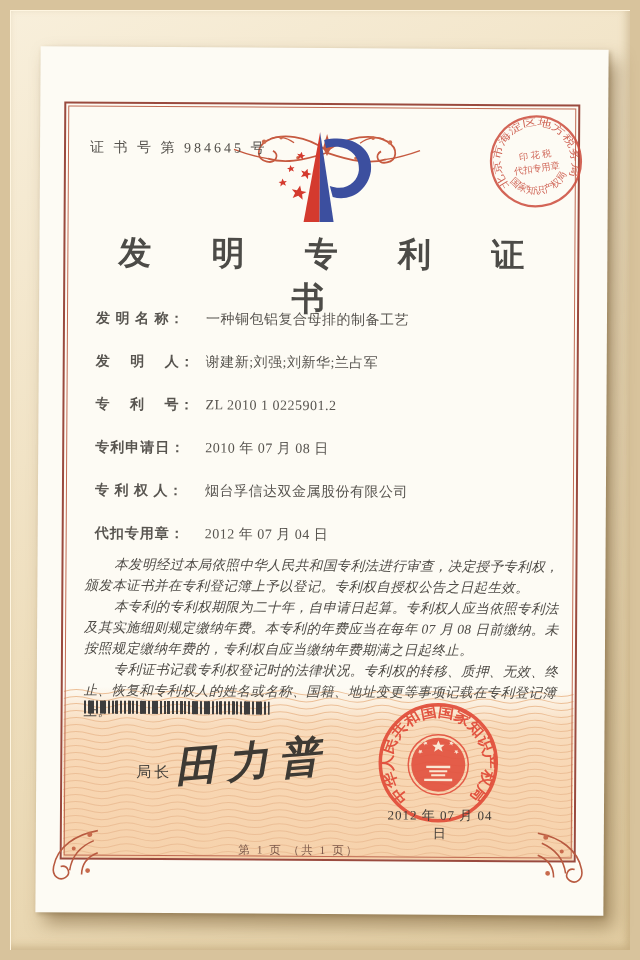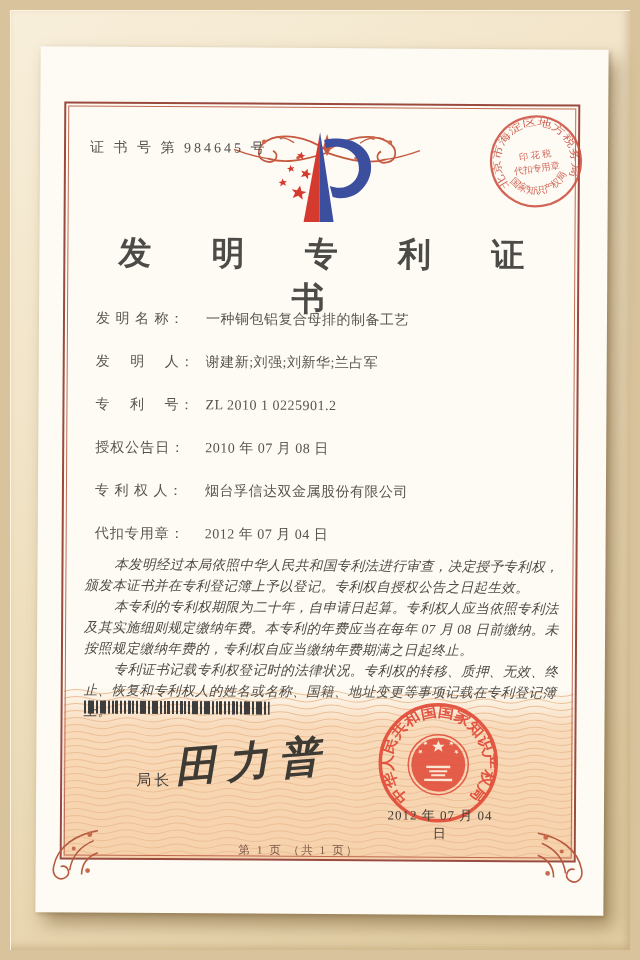--- a/index.html
+++ b/index.html
@@ -27,30 +27,30 @@
   .fc-left{left:8px;top:780px;}
   .fc-right{left:498px;top:780px;transform:scaleX(-1);}
   
   .cert-no{position:absolute;left:50px;top:92px;z-index:4;font-size:14px;letter-spacing:3px;color:#56534e;}
   .logo{position:absolute;left:210px;top:78px;width:144px;height:104px;z-index:4;}
   .tax-stamp{position:absolute;left:448px;top:64px;width:96px;height:96px;z-index:5;transform:rotate(-8deg);opacity:.85;}
   .title{position:absolute;left:24px;top:184px;width:516px;z-index:4;text-align:center;
     font-size:33px;font-weight:600;letter-spacing:26px;text-indent:26px;color:#4c4b47;}
   .fields{position:absolute;left:57px;top:263px;width:470px;z-index:4;font-size:14px;color:#57544f;}
   .field-row{height:14px;margin-bottom:29px;white-space:nowrap;}
-  .field-label{letter-spacing:1px;display:inline-block;min-width:110px;}
+  .field-label{letter-spacing:1px;display:inline-block;min-width:110px;font-weight:bold;}
   .field-value{letter-spacing:.5px;}
   .body-text{position:absolute;left:47px;top:507px;width:476px;z-index:4;
     font-size:13.5px;line-height:21px;letter-spacing:.4px;color:#4e4b46;font-style:italic;}
   .body-text p{margin:0;text-indent:2.2em;}
   .barcode{position:absolute;left:47px;top:654px;width:186px;height:13px;z-index:4;
     background:
       repeating-linear-gradient(90deg,#3d3d3d 0 2px,transparent 2px 4px),
       repeating-linear-gradient(90deg,transparent 0 5px,#3d3d3d 5px 8px,transparent 8px 13px);}
-  .signer-title{position:absolute;left:100px;top:716px;z-index:4;font-size:15px;letter-spacing:3px;color:#47433d;margin-top:8px;}
+  .signer-title{position:absolute;left:100px;top:716px;z-index:4;font-size:15px;letter-spacing:3px;color:#47433d;}
   .signature{position:absolute;left:138px;top:686px;z-index:4;font-size:42px;font-style:italic;font-weight:bold;
     letter-spacing:10px;color:#3e3a34;transform:rotate(-5deg);}
   .seal{position:absolute;left:340px;top:652px;width:124px;height:124px;z-index:5;opacity:.9;}
   .seal-date{position:absolute;left:344px;top:758px;width:120px;z-index:6;text-align:center;
     font-size:13px;letter-spacing:1px;color:#403c37;}
   .page-info{position:absolute;left:24px;top:795px;width:478px;z-index:4;text-align:center;
     font-size:11.5px;letter-spacing:2px;color:#7d5a4b;}
   .stamp-text{fill:#c84c3c;font-family:"Liberation Serif",serif;}
   .seal-text{fill:#e04634;font-family:"Liberation Serif",serif;font-weight:bold;}
 </style>
@@ -173,21 +173,21 @@
     <div class="field-row">
       <span class="field-label">发 明 名 称：</span><span class="field-value">一种铜包铝复合母排的制备工艺</span>
     </div>
     <div class="field-row">
       <span class="field-label">发　 明　 人：</span><span class="field-value">谢建新;刘强;刘新华;兰占军</span>
     </div>
     <div class="field-row">
       <span class="field-label">专　 利　 号：</span><span class="field-value">ZL 2010 1 0225901.2</span>
     </div>
     <div class="field-row">
-      <span class="field-label">授权公告日：</span><span class="field-value">2010 年 07 月 08 日</span>
+      <span class="field-label">专利申请日：</span><span class="field-value">2010 年 07 月 08 日</span>
     </div>
     <div class="field-row">
       <span class="field-label">专 利 权 人：</span><span class="field-value">烟台孚信达双金属股份有限公司</span>
     </div>
     <div class="field-row">
       <span class="field-label">代扣专用章：</span><span class="field-value">2012 年 07 月 04 日</span>
     </div>
   </div>
 
   <div class="body-text">

